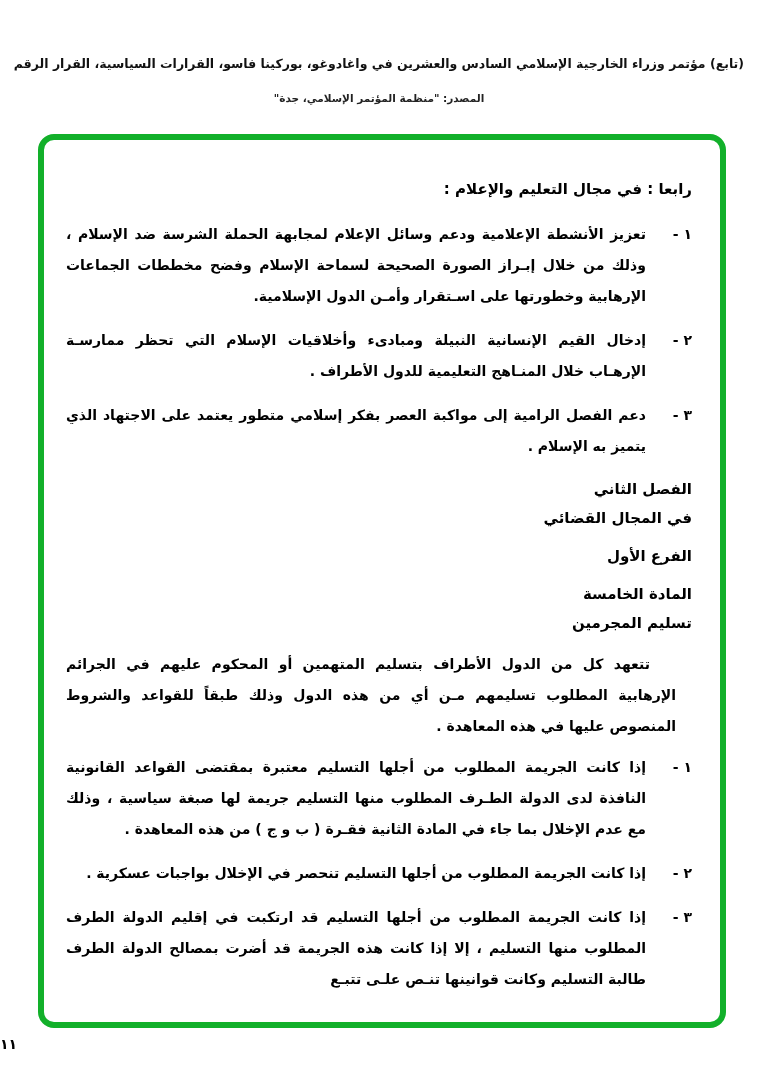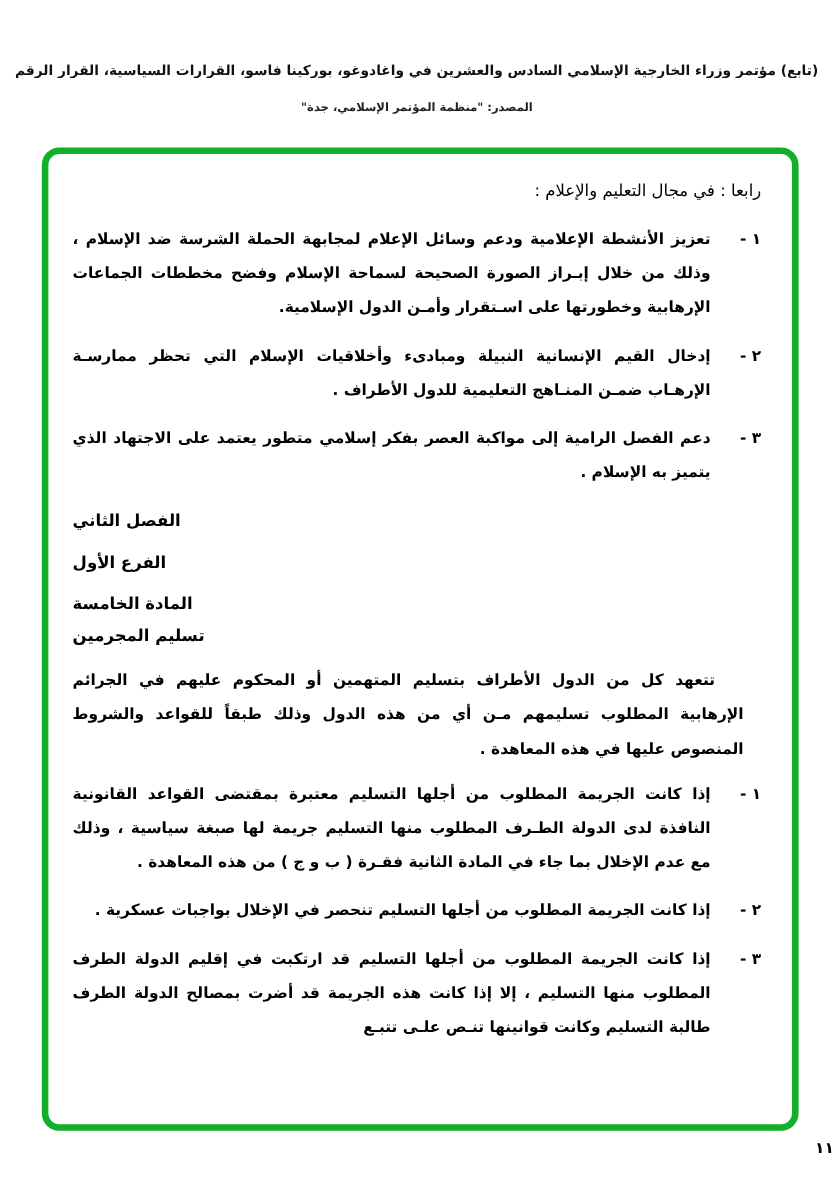--- a/index.html
+++ b/index.html
@@ -53,23 +53,23 @@
     top: 158px;
     left: 66px;
     right: 66px;
     color: #000;
     font-weight: bold;
     font-size: 14px;
     line-height: 31px;
   }
   .sec-title {
     font-size: 15px;
-    font-weight: 400;
+    font-weight: 700;
     text-align: right;
-    margin: 0 0 14px 0;
+    margin: 16px 0 14px 0;
   }
   .intro-line {
     text-align: right;
     margin: 0 28px 12px 0;
   }
   .num-list { margin: 0; }
   .list-item {
     display: flex;
     gap: 6px;
     margin-bottom: 13px;
@@ -77,38 +77,38 @@
   .item-num {
     flex: 0 0 40px;
     text-align: right;
     white-space: nowrap;
   }
   .item-text {
     flex: 1;
     text-align: justify;
   }
   .center-head {
-    text-align: left;
+    text-align: right;
     font-size: 15px;
     font-weight: 900;
     line-height: 29px;
     margin: 0;
   }
   .head-gap { margin-top: 9px; }
   .para {
     text-align: justify;
     text-indent: 26px;
     margin: 11px 16px 10px 0;
   }
   .page-number {
     position: absolute;
     top: 1036px;
     left: 0;
     right: 0;
-    text-align: right;
+    text-align: left;
     font-weight: bold;
     font-size: 14px;
     color: #000;
   }
 </style>
 </head>
 <body>
 
 <div class="page">
 
@@ -122,29 +122,30 @@
     <div class="sec-title">رابعا : في مجال التعليم والإعلام :</div>
 
 
     <div class="num-list">
       <div class="list-item">
         <span class="item-num">١ -</span>
         <div class="item-text">تعزيز الأنشطة الإعلامية ودعم وسائل الإعلام لمجابهة الحملة الشرسة ضد الإسلام ، وذلك من خلال إبـراز الصورة الصحيحة لسماحة الإسلام وفضح مخططات الجماعات الإرهابية وخطورتها على اسـتقرار وأمـن الدول الإسلامية.</div>
       </div>
       <div class="list-item">
         <span class="item-num">٢ -</span>
-        <div class="item-text">إدخال القيم الإنسانية النبيلة ومبادىء وأخلاقيات الإسلام التي تحظر ممارسـة الإرهـاب ضمـن المنـاهج التعليمية للدول الأطراف .</div>
+        <div class="item-text">إدخال القيم الإنسانية النبيلة ومبادىء وأخلاقيات الإسلام التي تحظر ممارسـة الإرهـاب خلال المنـاهج التعليمية للدول الأطراف .</div>
       </div>
       <div class="list-item">
         <span class="item-num">٣ -</span>
         <div class="item-text">دعم الفصل الرامية إلى مواكبة العصر بفكر إسلامي متطور يعتمد على الاجتهاد الذي يتميز به الإسلام .</div>
       </div>
     </div>
 
     <div class="center-head head-gap">الفصل الثاني</div>
+    <div class="center-head">في المجال القضائي</div>
 
     <div class="center-head head-gap">الفرع الأول</div>
     <div class="center-head head-gap">المادة الخامسة</div>
 
     <div class="center-head">تسليم المجرمين</div>
 
     <div class="para">تتعهد كل من الدول الأطراف بتسليم المتهمين أو المحكوم عليهم في الجرائم الإرهابية المطلوب تسليمهم مـن أي من هذه الدول وذلك طبقاً للقواعد والشروط المنصوص عليها في هذه المعاهدة .</div>
 
 
 

